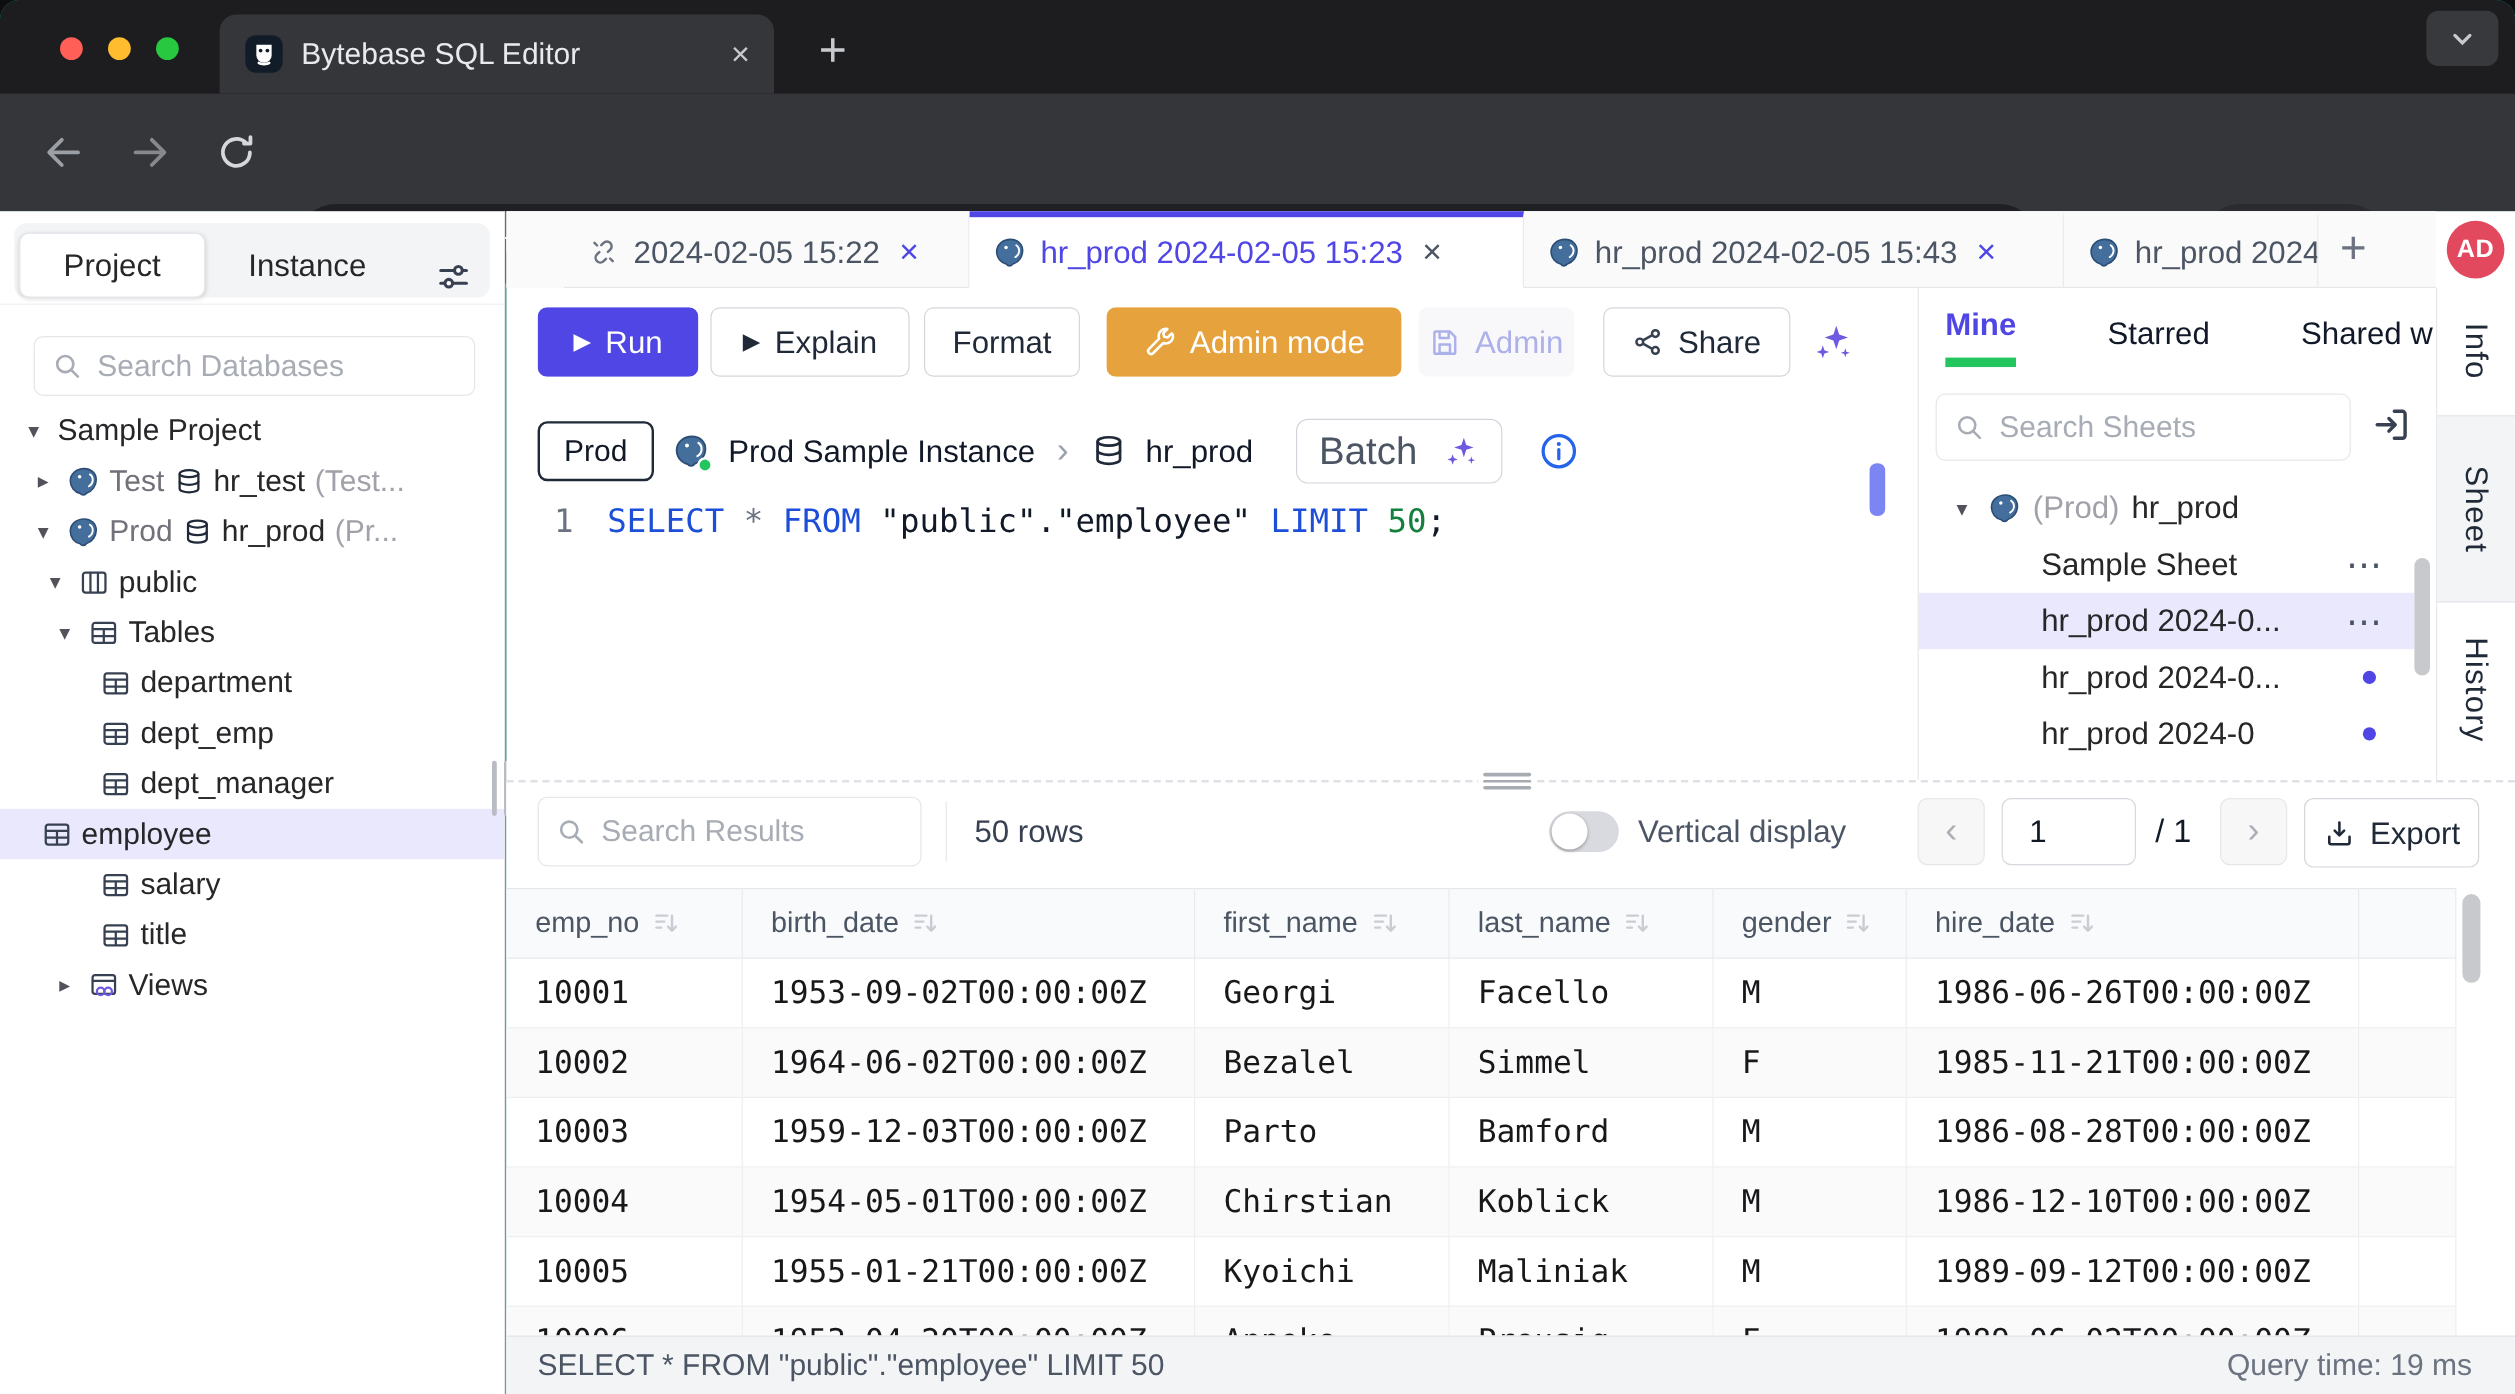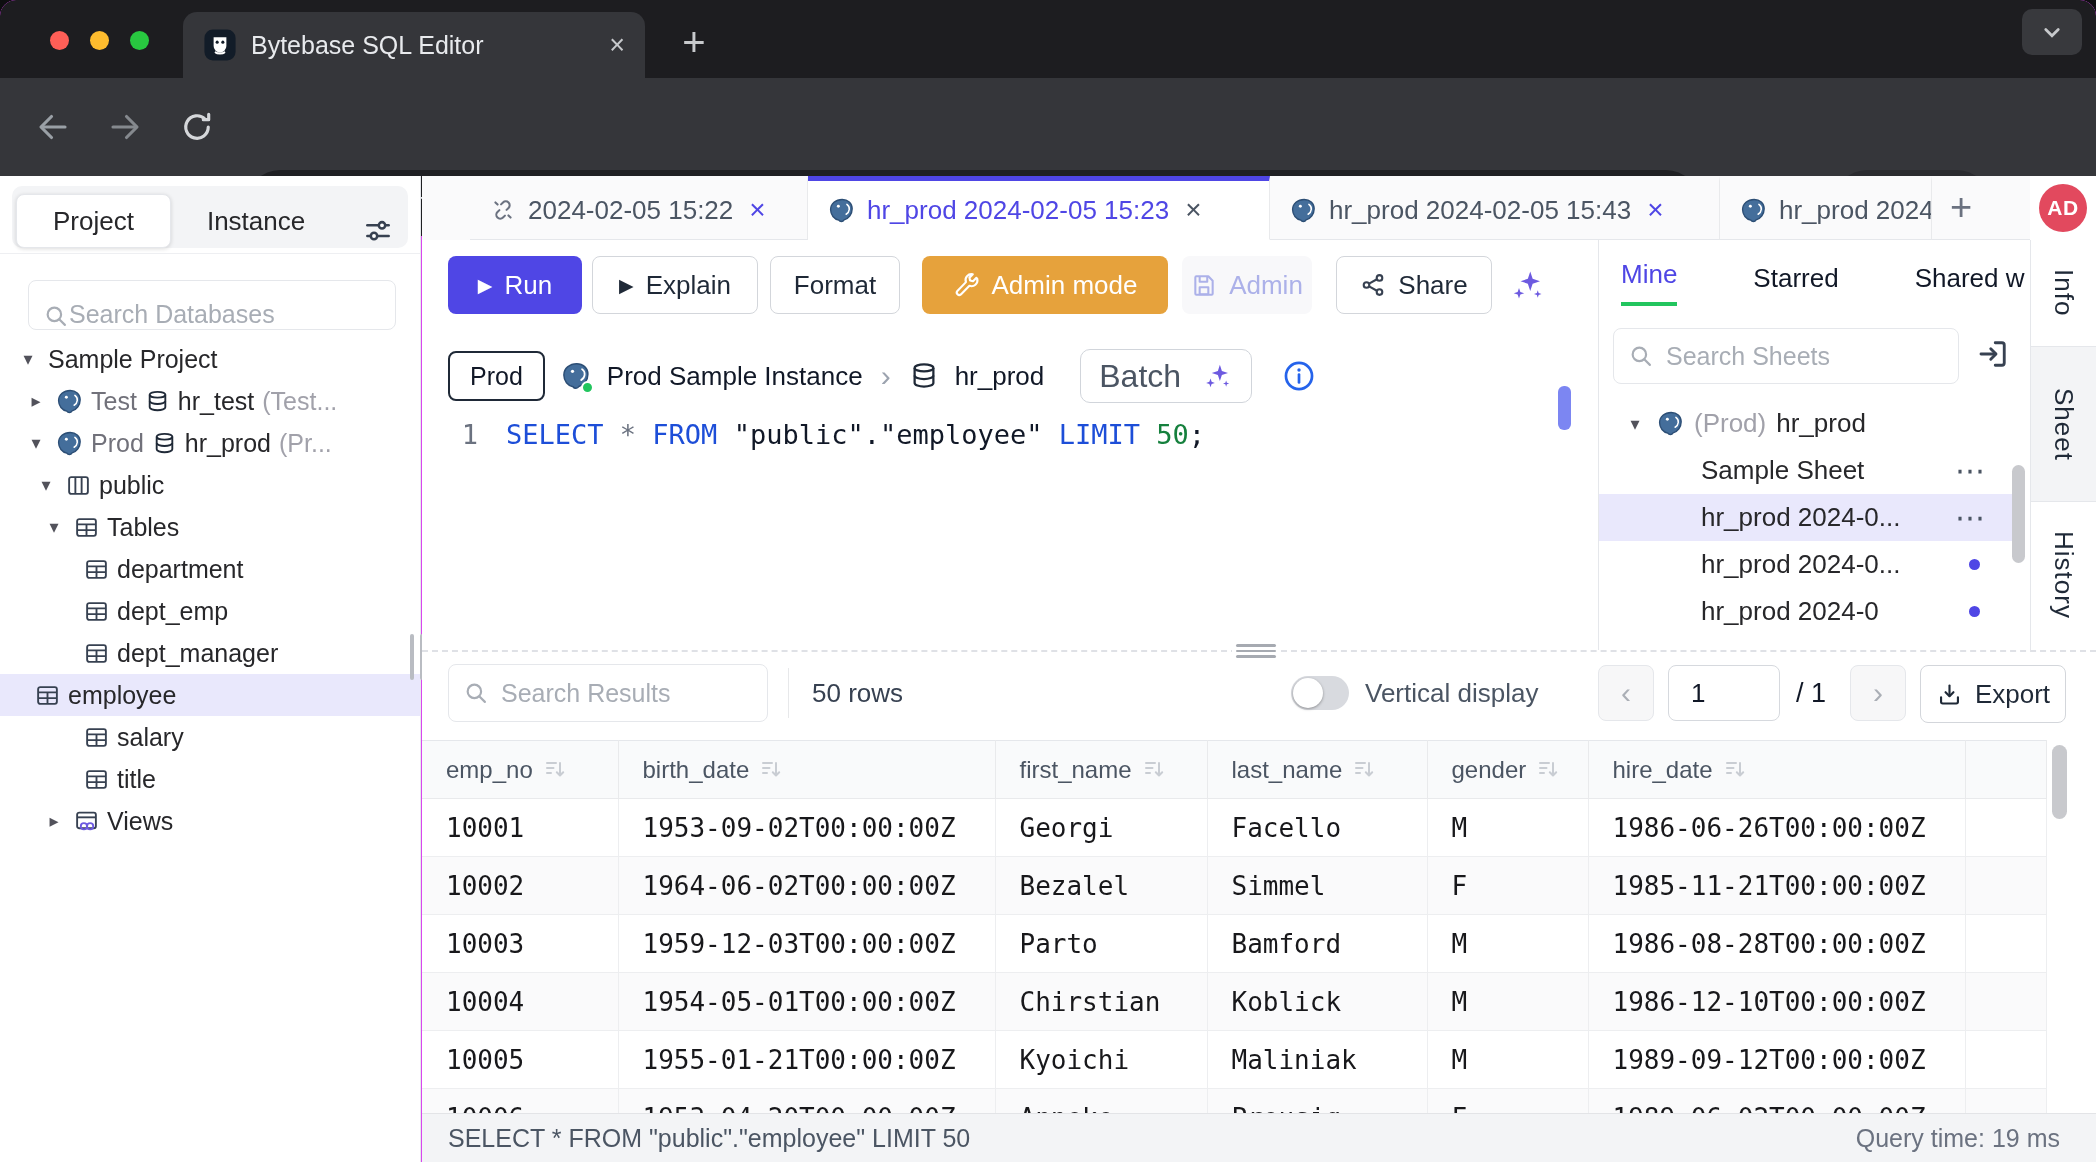--- a/index.html
+++ b/index.html
@@ -1,17 +1,17 @@
 <!DOCTYPE html>
 <html><head>
 <meta charset="utf-8">
 <style>
   *{box-sizing:border-box;margin:0;padding:0}
   html,body{background:#0e0e10}
-  .screen{position:relative;width:2096px;height:1162px;background:#d946ef;font-family:"Liberation Sans",sans-serif;overflow:hidden;border-radius:16px 16px 0 0}
+  .screen{position:relative;width:2096px;height:1162px;background:#0f766e;font-family:"Liberation Sans",sans-serif;overflow:hidden;border-radius:16px 16px 0 0}
   svg{display:block}
   input{font-family:"Liberation Sans",sans-serif;outline:none}
 
   
   .chrome{position:absolute;left:0;top:0;width:2096px;height:176px;background:#1D1D20;border-radius:16px 16px 0 0}
   .traffic{position:absolute;left:50px;top:31px;display:flex;gap:21px}
   .light{width:19px;height:19px;border-radius:50%}
   .btab{position:absolute;left:183px;top:12px;width:462px;height:66px;background:#35363A;border-radius:14px 14px 0 0;display:flex;align-items:center;gap:14px;padding:0 20px;color:#E8EAED;font-size:25px}
   .btab .ttl{flex:1;white-space:nowrap;overflow:hidden}
   .btab .bx{color:#C7C9CC;font-size:27px}
@@ -26,21 +26,21 @@
   .menu-dots{position:absolute;left:2042px;top:104px;width:40px;height:42px;display:flex;align-items:center;justify-content:center}
 
   
   .sidebar{position:absolute;left:0;top:176px;width:421px;bottom:0;background:#fff;border-right:1px solid #E5E7EB}
   .sd-header{height:78px;border-bottom:1px solid #EEEFF2;padding:10px 12px 0 12px}
   .seg{height:62px;background:#F3F4F6;border-radius:10px;display:flex;align-items:flex-end;padding:0 4px}
   .seg-tab{padding:0 36px;font-size:26px;color:#27272A;height:54px;display:flex;align-items:center;border-radius:8px}
   .seg-tab.active{background:#fff;border:1px solid #E5E7EB;box-shadow:0 1px 4px rgba(0,0,0,.14);font-weight:500}
   .seg-spacer{flex:1}
   .sd-filter{margin-right:10px}
-  .sd-search{position:absolute;left:28px;top:104px;width:368px;height:50px;border:1px solid #E5E7EB;border-radius:8px;display:flex;align-items:flex-end;padding:0 14px}
+  .sd-search{position:absolute;left:28px;top:104px;width:368px;height:50px;border:1px solid #E5E7EB;border-radius:8px;display:flex;align-items:center;gap:12px;padding:0 14px}
   .sd-search input{border:0;flex:1;font-size:25px;color:#27272A;min-width:0}
   .sd-search input::placeholder,.r-search input::placeholder,.sp-search input::placeholder{color:#A8ADB5}
   .tree{position:absolute;left:0;top:162px;right:0}
   .tree-row{height:42px;display:flex;align-items:center;gap:8px;font-size:25px;color:#27272A;white-space:nowrap;overflow:hidden}
   .tree-row.selected{background:#E9E8FC}
   .caret{width:24px;text-align:center;color:#52525B;font-size:18px;flex:none}
   .t-env{color:#71717A}
   .t-suffix{color:#A1A1AA}
   .t-ic{flex:none}
   .grip-v{position:absolute;left:410px;top:634px;display:flex;gap:6px}
@@ -78,21 +78,21 @@
 
   .code-line{position:absolute;left:0;top:236px;width:1176px;height:44px;display:flex;align-items:center;font-family:"DejaVu Sans Mono",monospace;font-size:27px}
   .gutter{width:84px;text-align:right;padding-right:28px;color:#6B7280}
   .tok-kw{color:#1D4ED8}.tok-op{color:#6B7280}.tok-ident{color:#111827}.tok-num{color:#15803D}.tok-plain{color:#111827}
   .ed-scroll{position:absolute;left:1136px;top:210px;width:13px;height:44px;background:#7C86F2;border-radius:6px}
 
   
   .sheetpanel{position:absolute;top:64px;right:66px;width:432px;height:410px;border-left:1px solid #E5E7EB;background:#fff;overflow:hidden}
   .sp-tabs{position:absolute;left:22px;top:14px;right:0;height:52px;display:flex;white-space:nowrap;overflow:hidden}
   .sp-tab{font-size:26px;color:#111827;padding-bottom:12px;align-self:flex-end}
-  .sp-tab.active{color:#4F46E5;border-bottom:4px solid #22c55e;font-weight:400}
+  .sp-tab.active{color:#4F46E5;border-bottom:8px solid #22c55e;font-weight:700}
   .sp-tab+.sp-tab{margin-left:76px}
   .sp-search{position:absolute;left:14px;top:88px;width:346px;height:56px;border:1px solid #E5E7EB;border-radius:8px;display:flex;align-items:center;gap:12px;padding:0 14px}
   .sp-search input{border:0;flex:1;font-size:25px;min-width:0}
   .sp-import{position:absolute;left:376px;top:96px}
   .sp-list{position:absolute;left:0;top:160px;right:18px}
   .sp-row{height:47px;display:flex;align-items:center;font-size:26px;color:#27272A;white-space:nowrap}
   .sp-row.group{padding-left:24px;gap:10px}
   .sp-row.item{padding-left:102px}
   .sp-row.item.selected{background:#E9E8FC}
   .sp-row .lbl{flex:1;overflow:hidden}

